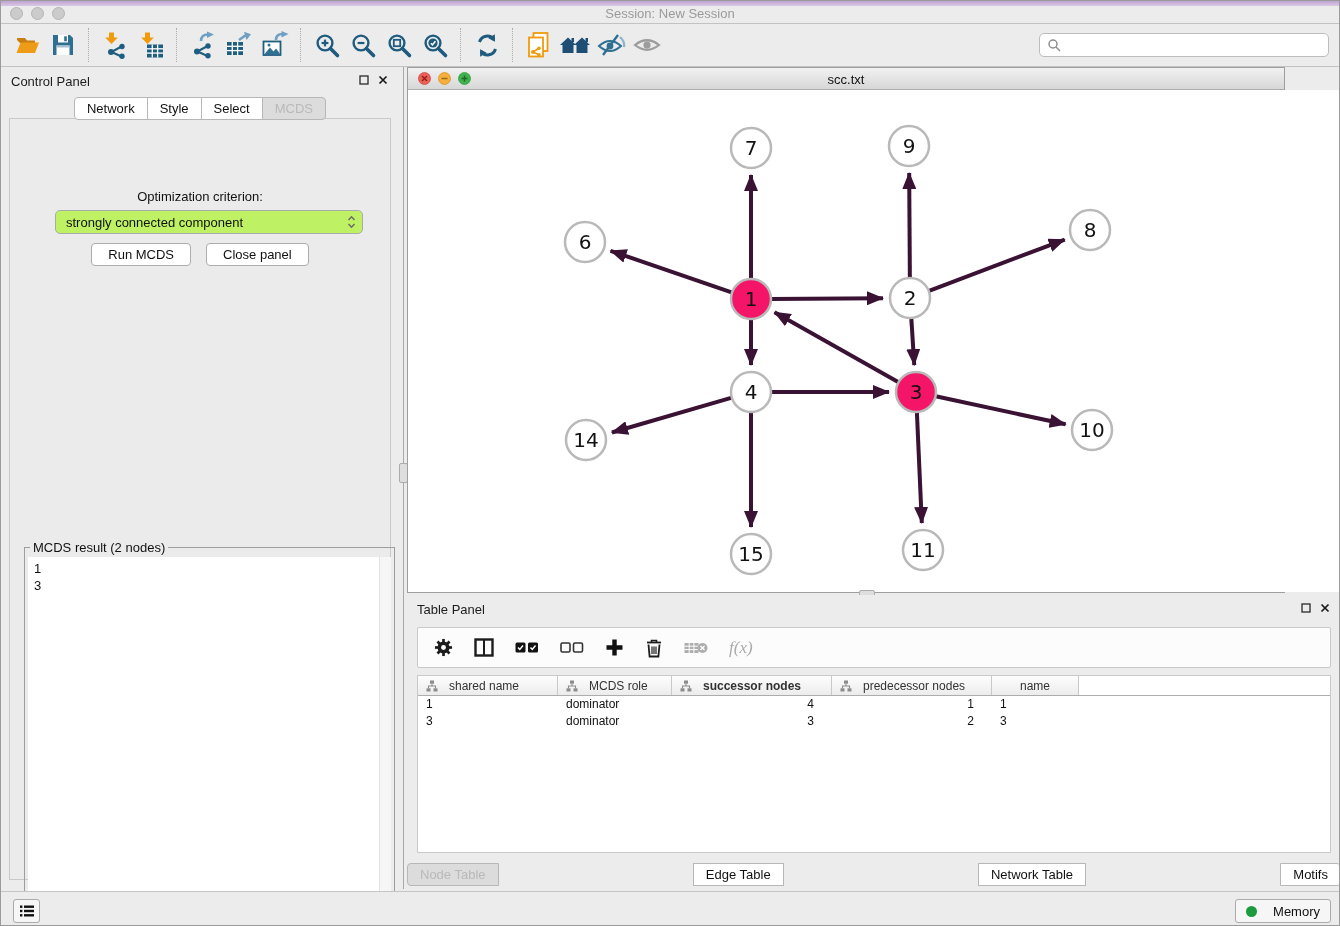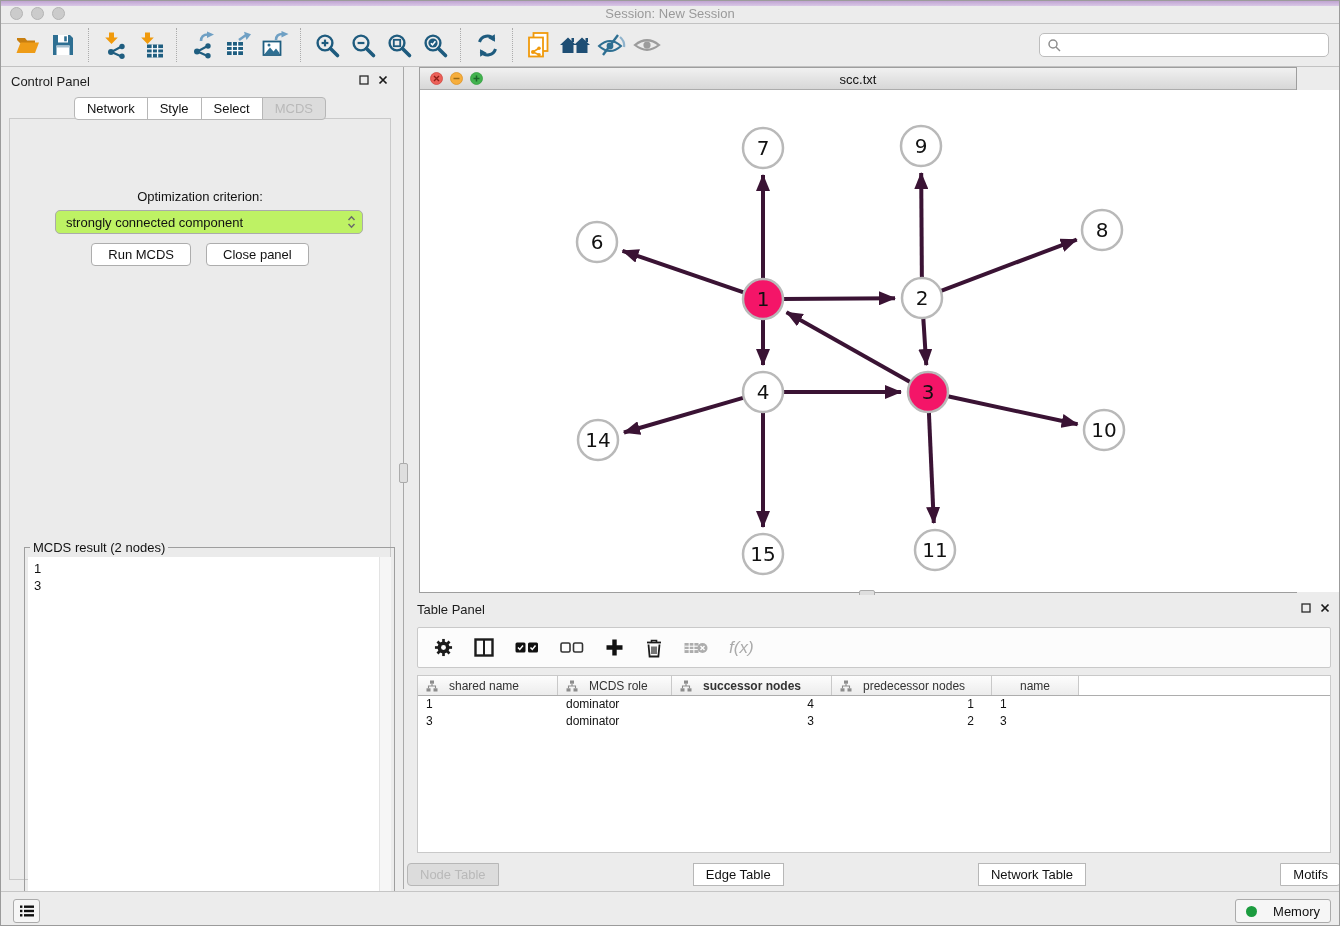--- a/index.html
+++ b/index.html
@@ -48,33 +48,33 @@
   .result-area{position:absolute;left:3px;top:9px;right:3px;bottom:3px;background:#FFF;overflow:hidden;}
   .result-lines{padding:3px 0 0 6px;font-size:13px;line-height:17px;color:#111;}
   .result-scroll{position:absolute;right:0;top:0;bottom:0;width:11px;background:#F6F6F6;border-left:1px solid #E3E3E3;}
   
   .v-split{position:absolute;left:402px;top:66px;width:1px;height:822px;background:#A9A9A9;}
   .v-split-handle{position:absolute;left:398px;top:462px;width:9px;height:20px;background:#DEDEDE;
                   border:1px solid #ABABAB;border-radius:2px;box-sizing:border-box;}
   .h-split-handle{position:absolute;left:858px;top:589px;width:16px;height:7px;background:#DEDEDE;
                   border:1px solid #ABABAB;border-radius:2px;box-sizing:border-box;}
   
-  .net-window{position:absolute;left:418px;top:66px;width:878px;height:526px;background:#FFF;
+  .net-window{position:absolute;left:406px;top:66px;width:878px;height:526px;background:#FFF;
               border:1px solid #9E9E9E;box-sizing:border-box;}
   .net-titlebar{position:absolute;left:0;top:0;width:100%;height:22px;
                 background:linear-gradient(#F1F1F1,#D7D7D7);border-bottom:1px solid #ACACAC;box-sizing:border-box;}
   .net-lights{position:absolute;left:10px;top:4px;display:flex;gap:7px;}
   .net-title{position:absolute;left:0;right:0;top:4px;text-align:center;font-size:13px;color:#111;}
   .net-canvas{position:absolute;left:0;top:22px;width:932px;height:502px;background:#FFF;overflow:hidden;}
   
   .table-panel{position:absolute;left:406px;top:594px;width:934px;height:294px;background:#ECECEC;}
   .tp-toolbar{position:absolute;left:10px;top:32px;width:914px;height:41px;background:#FCFCFC;
               border:1px solid #C9C9C9;border-radius:2px;box-sizing:border-box;display:flex;align-items:center;gap:21px;padding-left:16px;}
   .tp-icon{display:flex;align-items:center;justify-content:center;background:none;border:none;padding:0;}
-  .fx{font-family:Liberation Sans, sans-serif;font-style:italic;font-size:17px;color:#ABABAB;}
+  .fx{font-family:Liberation Serif, serif;font-style:italic;font-size:17px;color:#ABABAB;}
   .dtable{position:absolute;left:10px;top:80px;width:914px;height:178px;background:#FFF;
           border:1px solid #C9C9C9;box-sizing:border-box;overflow:hidden;}
   .thead{display:flex;height:19px;border-bottom:1px solid #ADADAD;}
   .th{display:flex;align-items:center;box-sizing:border-box;height:19px;padding-left:8px;gap:11px;
       background:linear-gradient(#FDFDFD,#ECECEC);border-right:1px solid #C9C9C9;font-size:12px;color:#333;}
   .th.center{justify-content:center;padding-left:0;}
   .tr{display:flex;height:16.5px;align-items:center;}
   .td{box-sizing:border-box;font-size:12px;color:#111;padding:0 18px 0 8px;overflow:hidden;white-space:nowrap;}
   .tp-tabs{position:absolute;left:0;top:268px;width:100%;display:flex;justify-content:space-between;gap:32px;}
   

